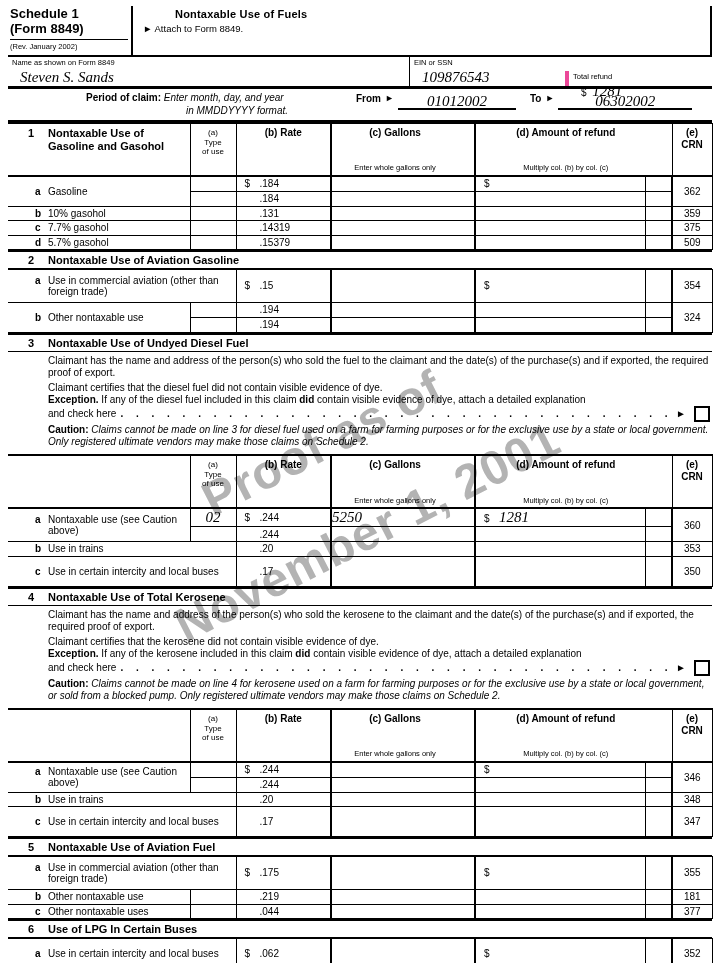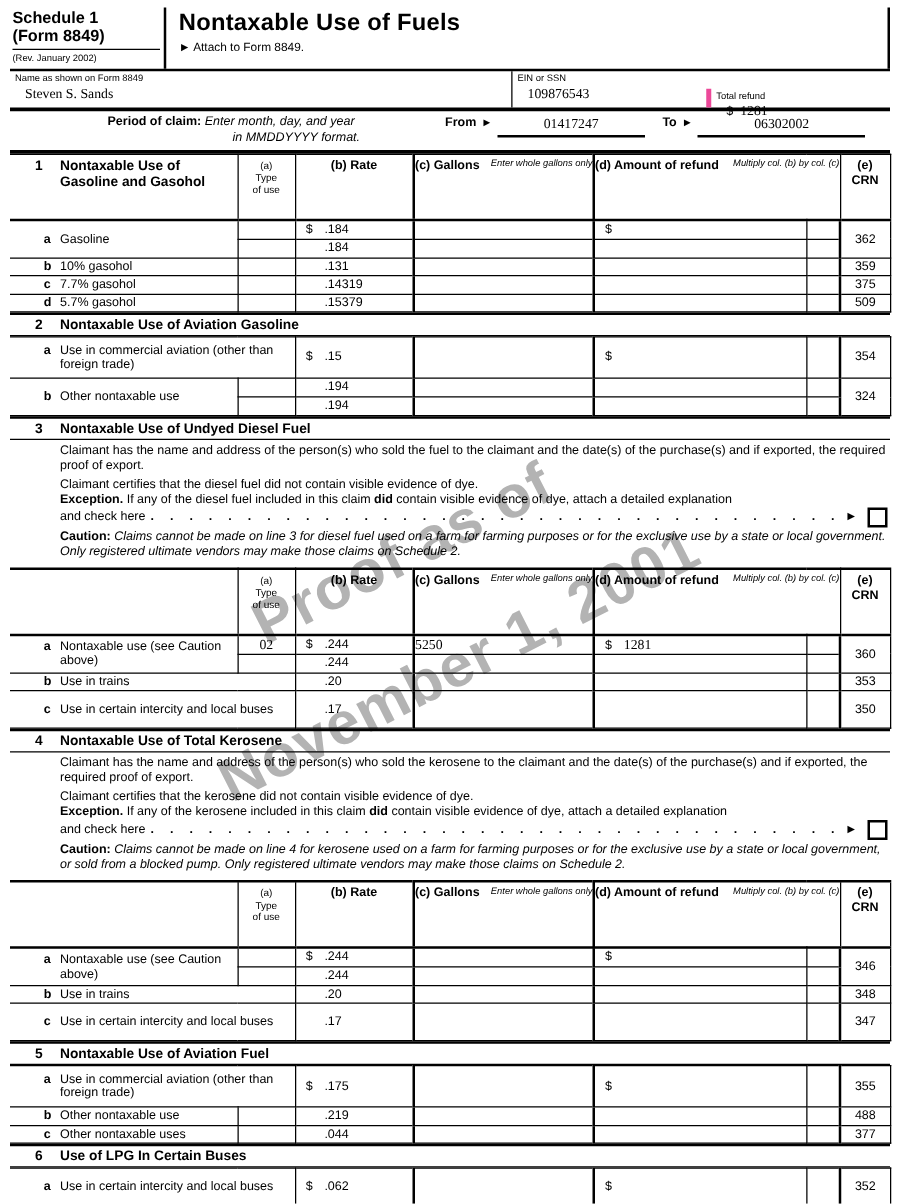--- a/index.html
+++ b/index.html
@@ -2,30 +2,30 @@
 <html><head>
 <meta charset="utf-8">
 <style>
   html,body{margin:0;padding:0;background:#fff;}
   .page{position:relative;width:721px;height:963px;background:#fff;overflow:hidden;color:#000;
         font-family:"Liberation Sans",sans-serif;font-size:10px;}
   .wm{position:absolute;left:10px;top:388px;width:670px;text-align:center;transform:rotate(-27deg);
       font-weight:bold;font-size:48px;line-height:100px;color:#b3b3b3;letter-spacing:1px;white-space:nowrap;z-index:0;}
   .content{position:absolute;left:8px;top:6px;width:704px;z-index:1;}
   .b{font-weight:bold;} .i{font-style:italic;}
-  .fill{font-family:"Liberation Serif",serif;font-size:11px;}
+  .fill{font-family:"Liberation Serif",serif;font-style:italic;font-size:15px;}
 
   
   .hdr{display:flex;border-bottom:2px solid #000;height:49px;}
   .hdr-left{width:125px;border-right:2px solid #000;padding:1px 3px 0 2px;box-sizing:border-box;}
   .hl-title{font-weight:bold;font-size:13px;line-height:1.15;}
   .hl-rev{font-size:7.5px;border-top:1px solid #000;margin-top:2px;padding-top:2px;}
   .hdr-center{flex:1;border-right:2px solid #000;padding:1px 0 0 10px;}
   .hc-dept{font-size:8px;}
-  .hc-title{font-size:19px;font-weight:bold;margin-top:1px;letter-spacing:.2px;}
+  .hc-title{font-size:11px;font-weight:bold;margin-top:1px;letter-spacing:.2px;margin-left:32px;}
   .hc-attach{font-size:9.5px;margin-top:3px;}
   .hdr-right{width:123px;padding-top:20px;font-size:8.5px;text-align:center;}
 
   
   .idrow{display:flex;border-bottom:3px solid #000;height:29px;}
   .idcell{box-sizing:border-box;padding:1px 4px;}
   .id-name{width:401px;}
   .id-ein{width:156px;border-left:1px solid #000;}
   .id-refund{width:147px;border-left:4px solid #ec4899;margin-top:14px;}
   .lbl{font-size:7.5px;}
@@ -58,22 +58,22 @@
   table.topline{border-top:2px solid #000;}
   table.botline{border-bottom:2px solid #000;}
   td{border:1px solid #000;padding:0;font-size:10px;vertical-align:middle;line-height:1.15;}
   td.noL{border-left:0;}
   tr.thead{height:52px;}
   tr.thead td{border-bottom:2px solid #000;vertical-align:top;text-align:center;}
   .th-label{text-align:left !important;}
   .s1title{position:relative;padding:3px 0 0 40px;font-weight:bold;font-size:11px;line-height:1.2;text-align:left;}
   .th-a{font-size:8px;padding-top:4px;line-height:1.2;}
   .th-bold{font-weight:bold;padding-top:3px;margin-top:33px;}
-  .thflex{display:flex;flex-direction:row;justify-content:space-between;height:46px;padding:3px 0 2px 0;}
-  .thnote{font-style:italic;font-size:7.5px;font-weight:normal;text-align:right;}
+  .thflex{display:flex;flex-direction:column;justify-content:space-between;height:46px;padding:3px 16px 2px 0;}
+  .thnote{font-size:7.5px;font-weight:normal;}
   .th-e{font-weight:bold;padding-top:3px;line-height:1.2;}
   td.gal{border-left:2px solid #000;border-right:2px solid #000;text-align:left;}
   td.cents{border-right:2px solid #000;}
   td.crn{text-align:center;}
   td.lab{padding:1px 2px 1px 40px;}
   .labwrap{position:relative;}
   .letter{position:absolute;left:-13px;top:0;font-weight:bold;}
   td.rate,td.amt{padding-left:8px;text-align:left;}
   .dsign{display:inline-block;width:15px;}
   td.ta{text-align:center;}
@@ -118,21 +118,21 @@
     </div>
 
     <div class="period">
       <div class="p-desc">
         <div><span class="b">Period of claim:</span> <span class="i">Enter month, day, and year</span></div>
         <div class="p-line2 i">in MMDDYYYY format.</div>
       </div>
       <div class="p-field">
         <span class="b">From</span>
         <span class="parrow">►</span>
-        <span class="ul w120 fill">01417247</span>
+        <span class="ul w120 fill">01012002</span>
       </div>
       <div class="p-field" style="margin-left:14px;">
         <span class="b">To</span>
         <span class="parrow">►</span>
         <span class="ul w136 fill">06302002</span>
       </div>
     </div>
 
     <table class="grid">
       <colgroup>
@@ -477,21 +477,21 @@
       </tr>
       <tr class="h14">
         <td class="noL lab">
               <div class="labwrap"><span class="letter">b</span><span>Other nontaxable use</span></div>
             </td>
         <td class="ta"></td>
         <td class="rate"><span class="dsign"></span><span>.219</span></td>
         <td class="gal"></td>
         <td class="amt"></td>
         <td class="cents"></td>
-        <td class="crn">488</td>
+        <td class="crn">181</td>
       </tr>
       <tr class="h14">
         <td class="noL lab">
               <div class="labwrap"><span class="letter">c</span><span>Other nontaxable uses</span></div>
             </td>
         <td class="ta"></td>
         <td class="rate"><span class="dsign"></span><span>.044</span></td>
         <td class="gal"></td>
         <td class="amt"></td>
         <td class="cents"></td>

